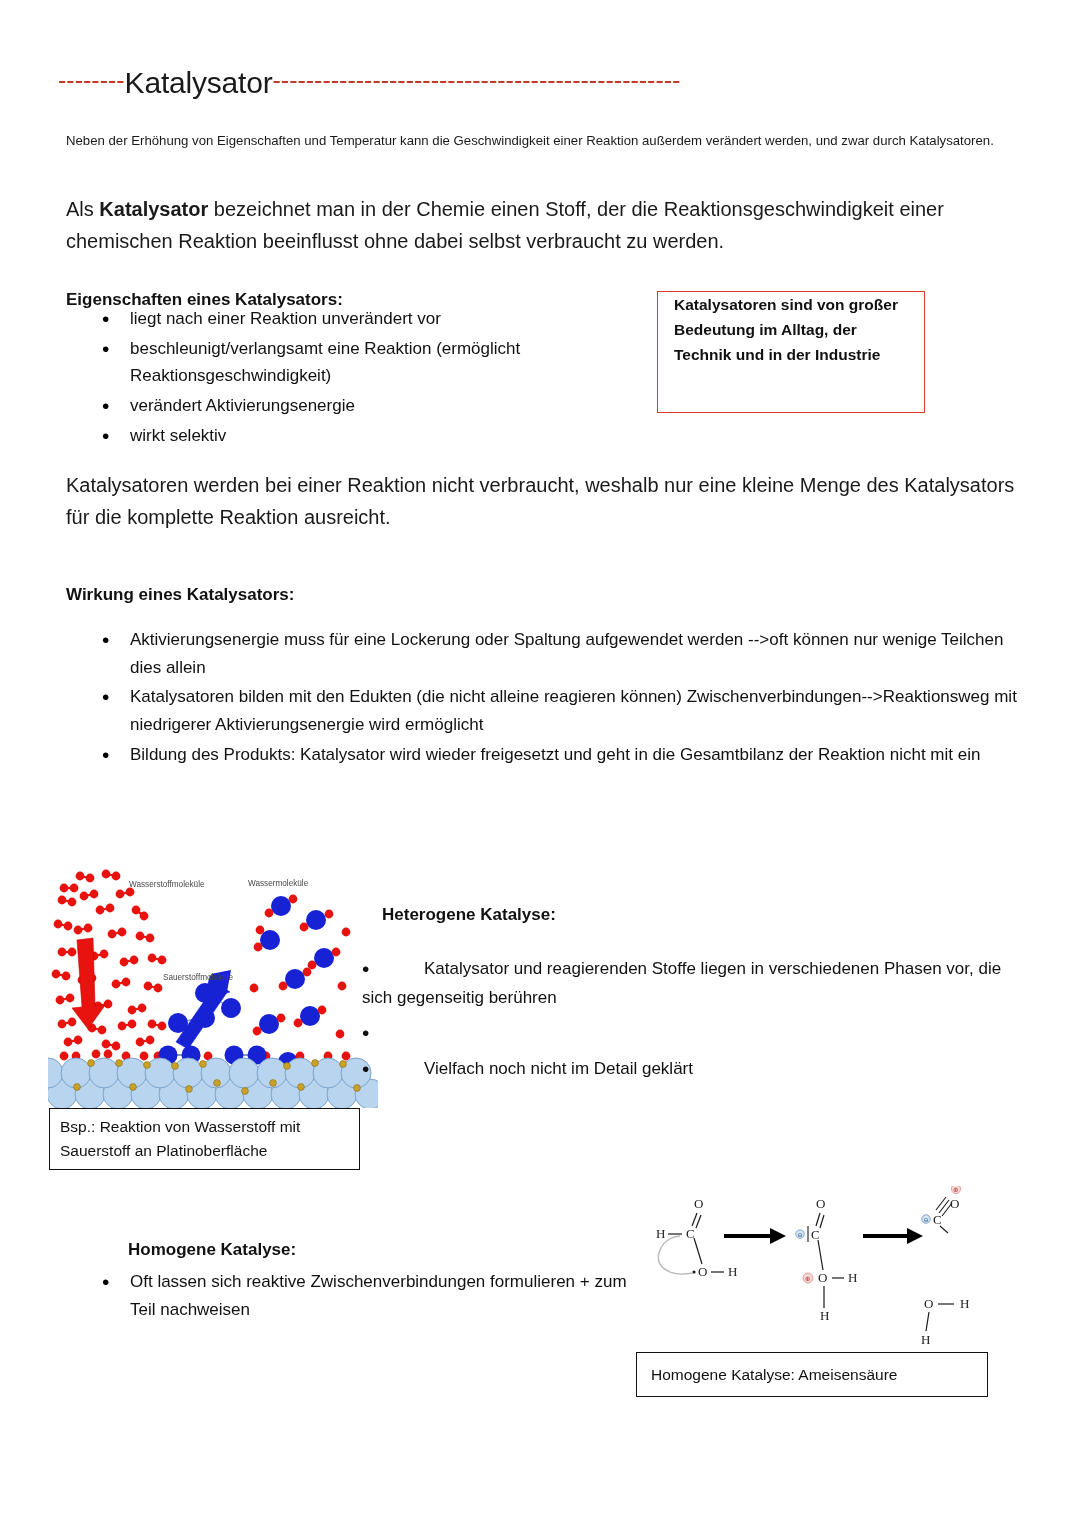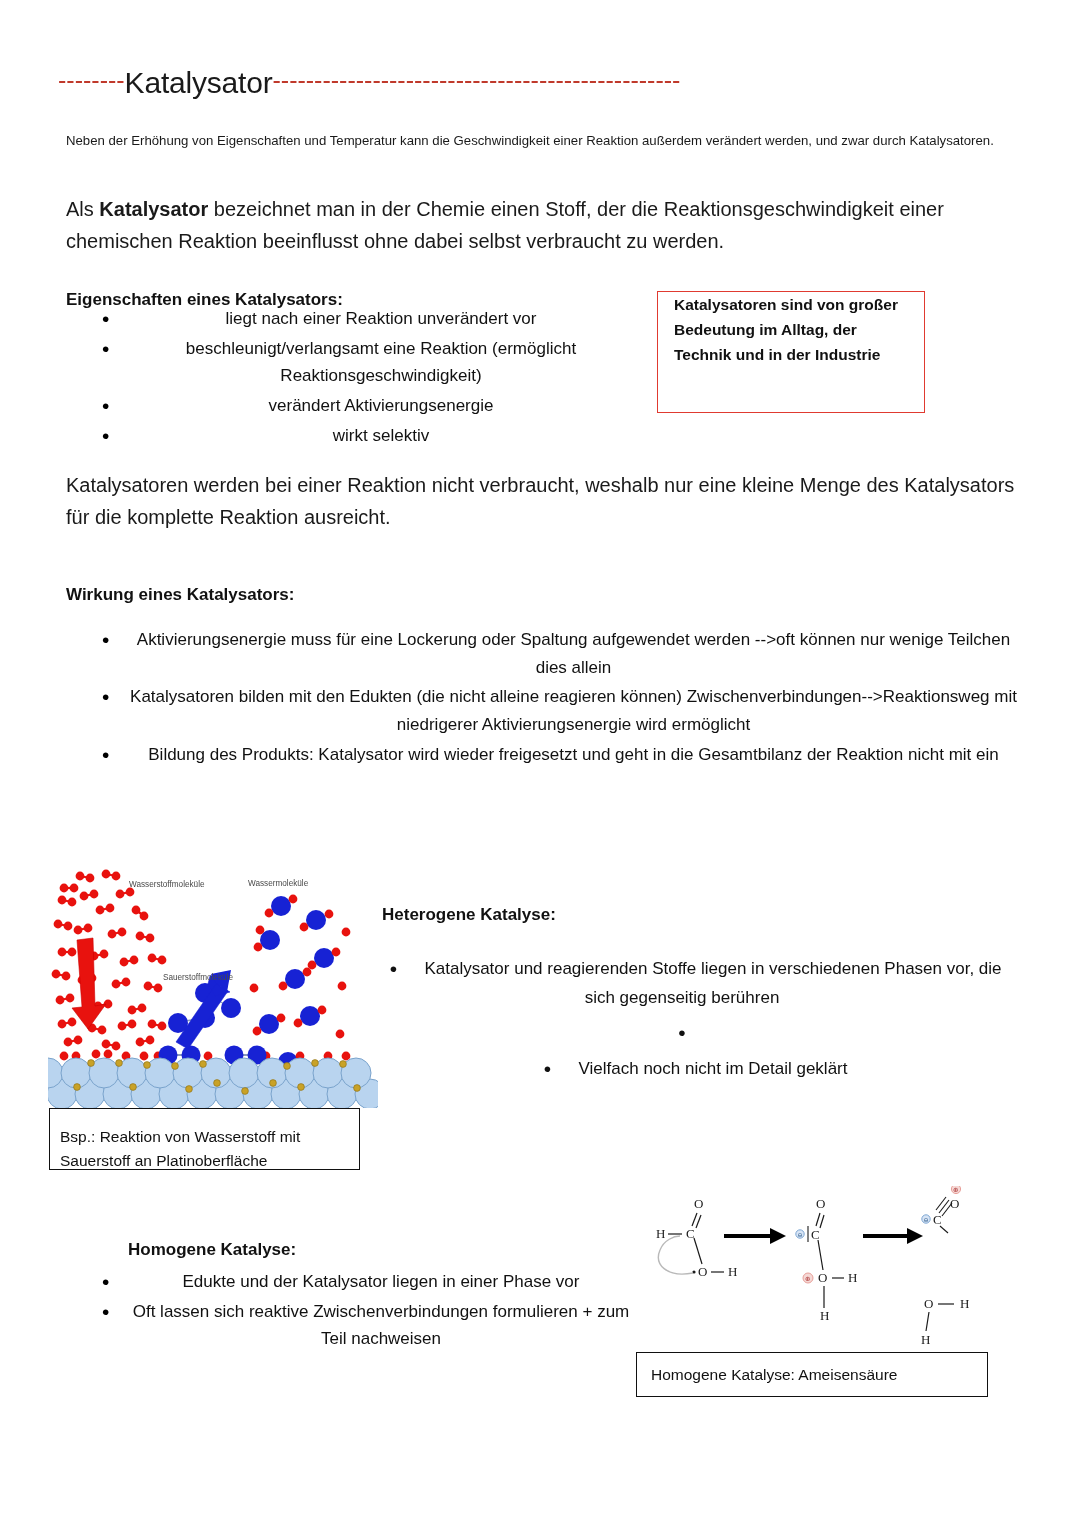--- a/index.html
+++ b/index.html
@@ -80,21 +80,20 @@
     margin: 0;
     padding: 0;
   }
   ul.bullets > li {
     position: relative;
     padding-left: 38px;
     margin-bottom: 2px;
     font-size: 17px;
     line-height: 1.63;
     color: #111111;
-    text-align: center;
   }
   ul.bullets > li::before {
     content: "\2022";
     position: absolute;
     left: 10px;
     top: -2px;
     font-size: 21px;
     line-height: 1.55;
     color: #000000;
   }
@@ -144,21 +143,21 @@
     background: #ffffff;
     font-size: 15.5px;
     line-height: 1.52;
     color: #111111;
   }
   #caption-hetero {
     left: 49px;
     top: 1108px;
     width: 311px;
     height: 62px;
-    padding: 16px 0 0 10px;
+    padding: 6px 0 0 10px;
   }
   #caption-homo {
     left: 636px;
     top: 1352px;
     width: 352px;
     height: 45px;
     padding: 10px 0 0 14px;
   }
 
   
@@ -475,21 +474,20 @@
 
   <ul class="bullets tabbed" style="position:absolute; left:362px; top:950px; width:640px;">
     <li><span class="tabbullet"></span><span>Katalysator und reagierenden Stoffe liegen in verschiedenen Phasen vor, die sich gegenseitig berühren</span></li>
     <li><span class="tabbullet"></span></li>
     <li><span class="tabbullet"></span><span>Vielfach noch nicht im Detail geklärt</span></li>
   </ul>
 
   <div class="heading" style="left:128px; top:1240px;">Homogene Katalyse:</div>
 
   <ul class="bullets" style="position:absolute; left:92px; top:1268px; width:540px;">
-    <li> Edukte und der Katalysator liegen in einer Phase vor</li>
     <li>Oft lassen sich reaktive Zwischenverbindungen formulieren         + zum Teil nachweisen</li>
   </ul>
 
   <div class="figure-homo">
     <svg width="340" height="168" viewBox="0 0 340 168" xmlns="http://www.w3.org/2000/svg">
       <rect x="0" y="0" width="340" height="168" fill="#ffffff"></rect>
       <g font-family="Liberation Serif, serif" font-size="13" fill="#1a1a1a">
 
         <g>
           <text x="20" y="52">H</text>

